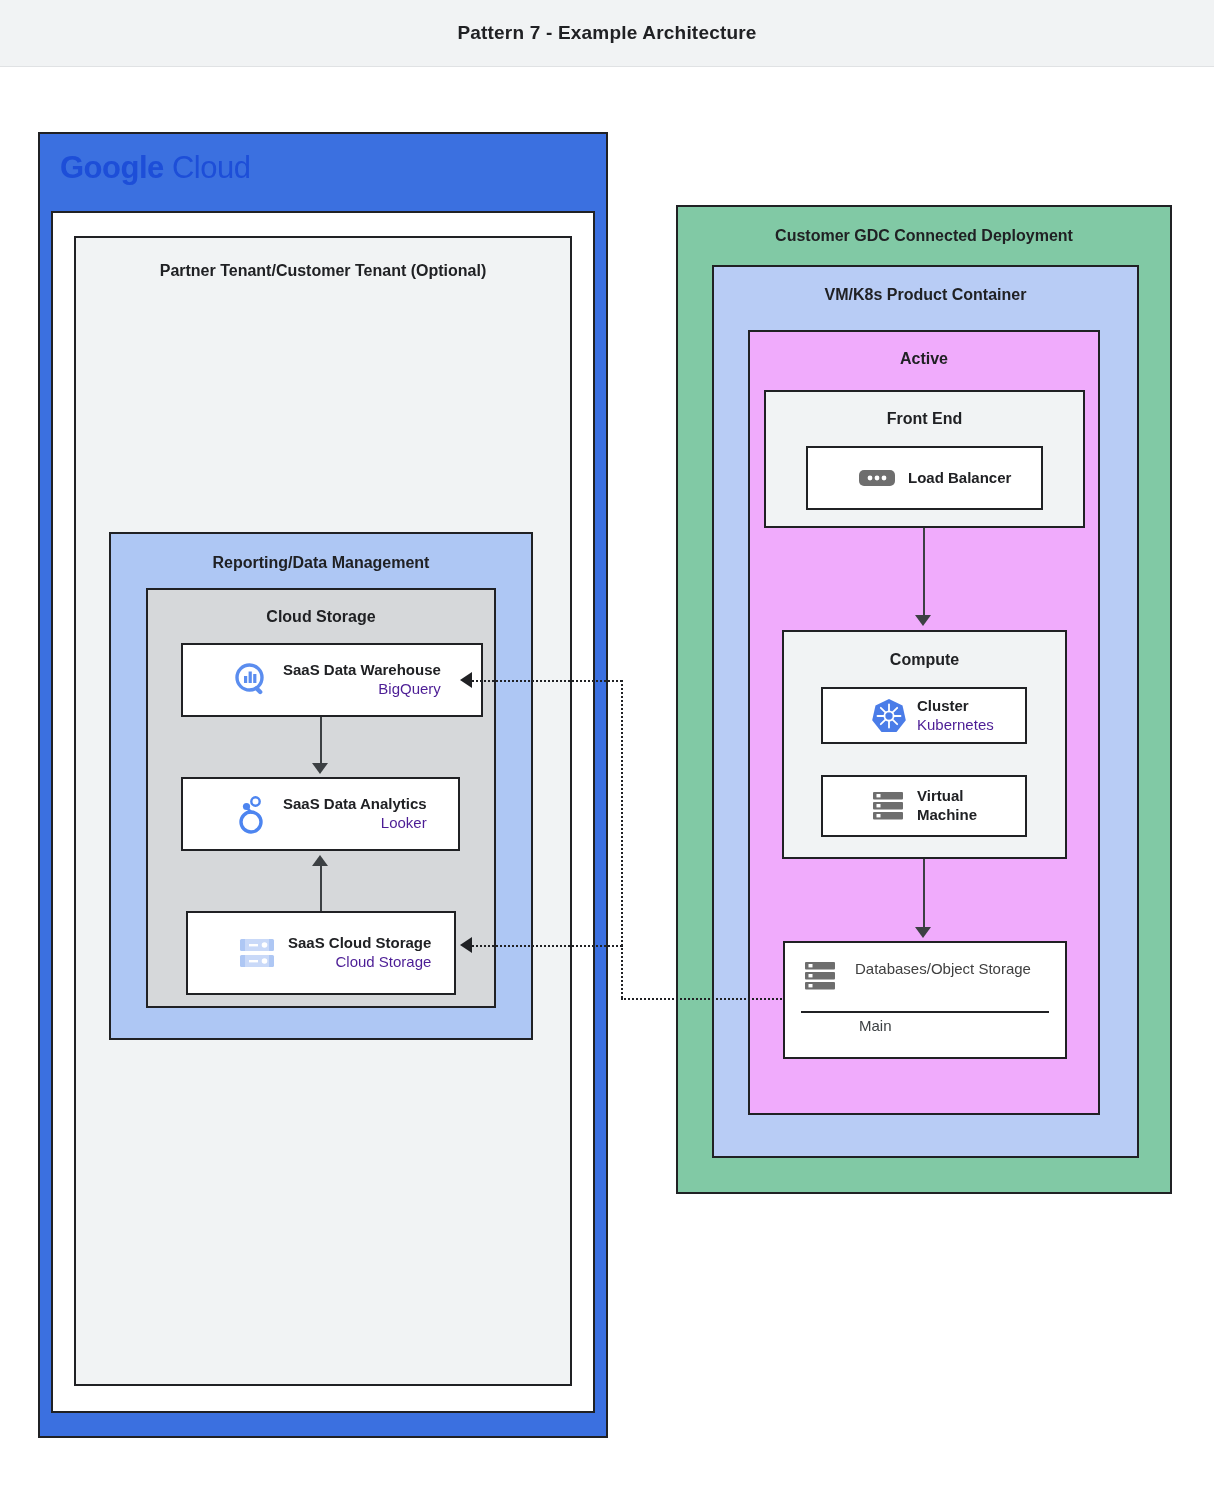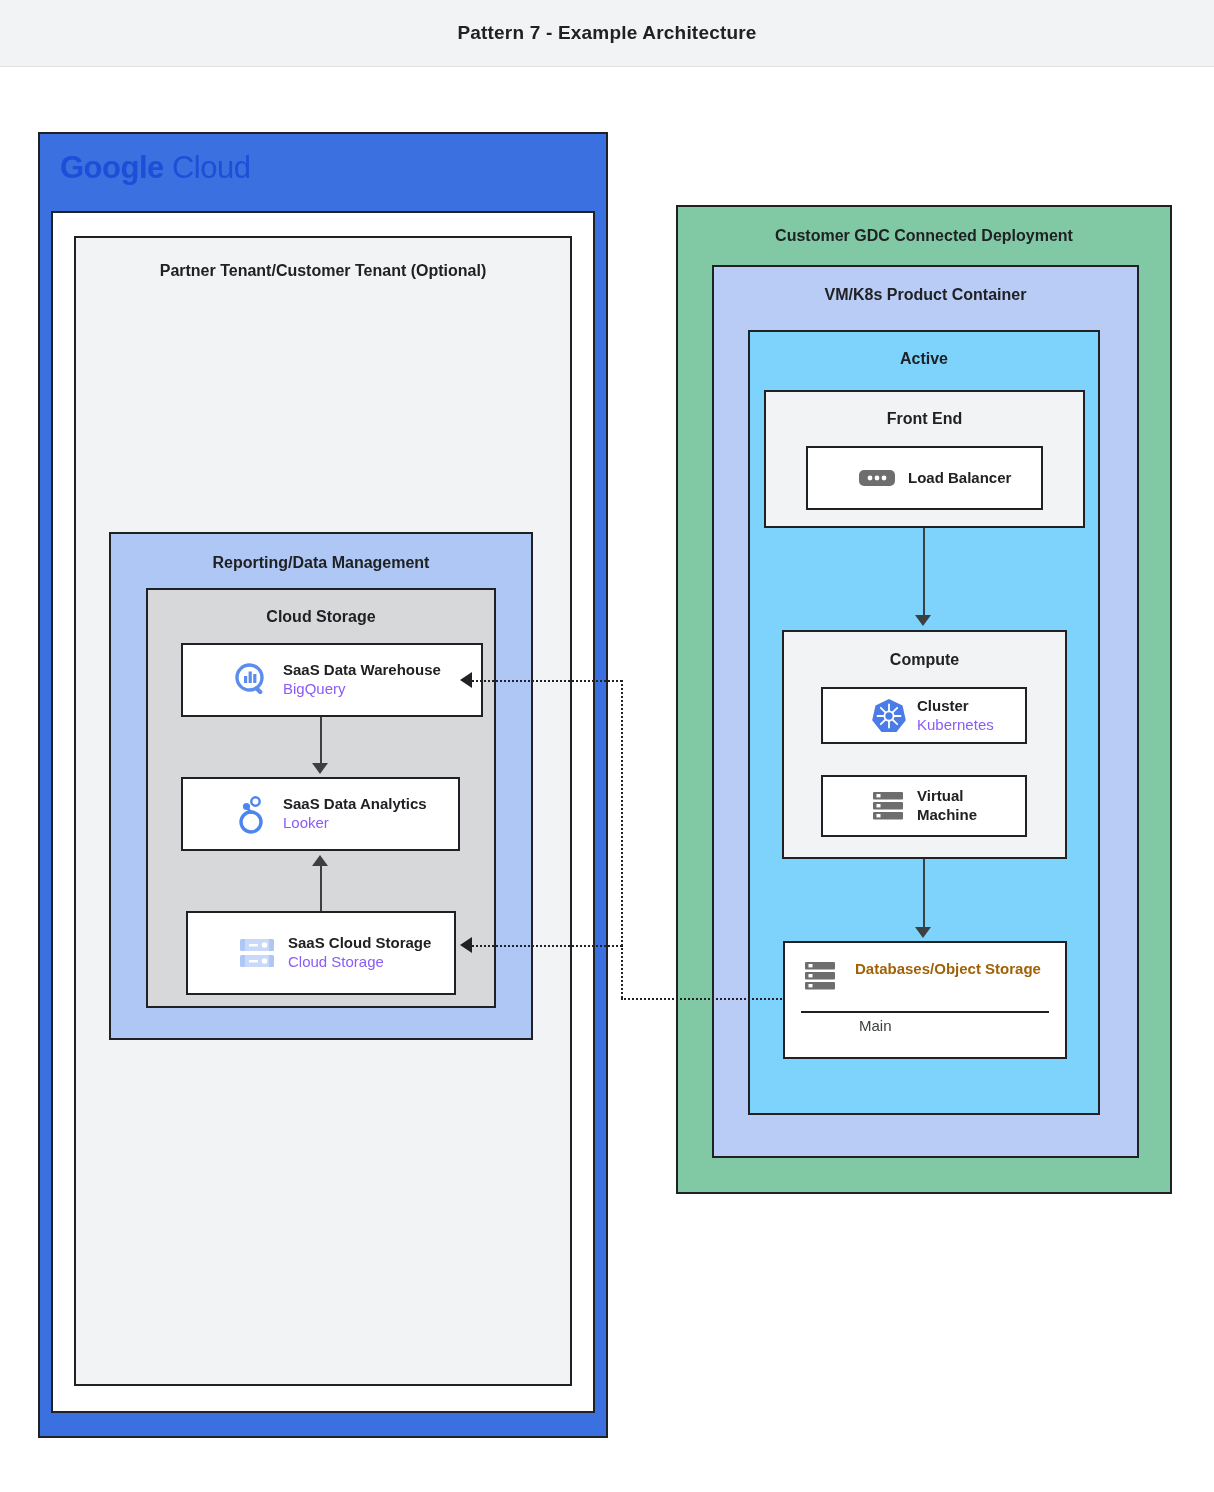--- a/index.html
+++ b/index.html
@@ -42,51 +42,51 @@
   .cloudstor > .box-title { top:18px; font-size:16px; }
 
   
   .card {
     position:absolute; border:2px solid #202124; background:#ffffff;
     display:flex; align-items:center;padding-left:38px;
   }
   .card .ic { flex:0 0 auto; display:flex; align-items:center; justify-content:center; }
   .card .tx { display:flex; flex-direction:column; justify-content:center; }
   .card .t1 { font-size:15px; font-weight:bold; color:#202124; line-height:1.25; }
-  .card .t2 { font-size:15px; font-weight:normal; color:#8b5cf6; line-height:1.25; }
+  .card .t2 { font-size:15px; font-weight:normal; color:#4c1d95; line-height:1.25;text-align:right; }
 
   .card-bq     { left:181px; top:643px; width:302px; height:74px; }
   .card-lk     { left:181px; top:777px; width:279px; height:74px; }
   .card-cs     { left:186px; top:911px; width:270px; height:84px; }
 
   
   .gdc         { left:676px; top:205px;  width:496px;  height:989px; background:#81c9a5; }
   .gdc > .box-title { top:20px; font-size:16px; }
 
   .vmk8s       { left:712px; top:265px;  width:427px;  height:893px; background:#b8ccf5; }
   .vmk8s > .box-title { top:19px; font-size:16px; }
 
-  .active      { left:748px; top:330px;  width:352px;  height:785px; background:#7dd3fc; }
+  .active      { left:748px; top:330px;  width:352px;  height:785px; background:#f0abfc; }
   .active > .box-title { top:18px; font-size:16px; }
 
   .frontend    { left:764px; top:390px;  width:321px;  height:138px; background:#f1f3f4; }
   .frontend > .box-title { top:18px; font-size:16px; }
 
   .card-lb     { left:806px; top:446px; width:237px; height:64px; }
 
   .compute     { left:782px; top:630px;  width:285px;  height:229px; background:#f1f3f4; }
   .compute > .box-title { top:19px; font-size:16px; }
 
   .card-k8     { left:821px; top:687px; width:206px; height:57px; }
   .card-vm     { left:821px; top:775px; width:206px; height:62px; }
 
   .card-db     { left:783px; top:941px; width:284px; height:118px;
                  display:block; padding:16px 16px 0 16px; }
   .db-row { display:flex; align-items:flex-start; }
-  .db-text { font-size:15px; font-weight:bold; color:#a16207; line-height:1.35; margin-left:14px; }
+  .db-text { font-size:15px; font-weight:normal; color:#404040; line-height:1.35; margin-left:14px; }
   .db-sep  { margin-top:14px; border-top:2px solid #202124; }
   .db-main { font-size:15px; color:#3c4043; margin-top:4px; margin-left:58px; }
 
   
   .arrow-v { position:absolute; width:2px; background:#3c4043; }
   .arrow-head-d {
     position:absolute; width:0; height:0;
     border-left:8px solid transparent; border-right:8px solid transparent;
     border-top:11px solid #3c4043;
   }

